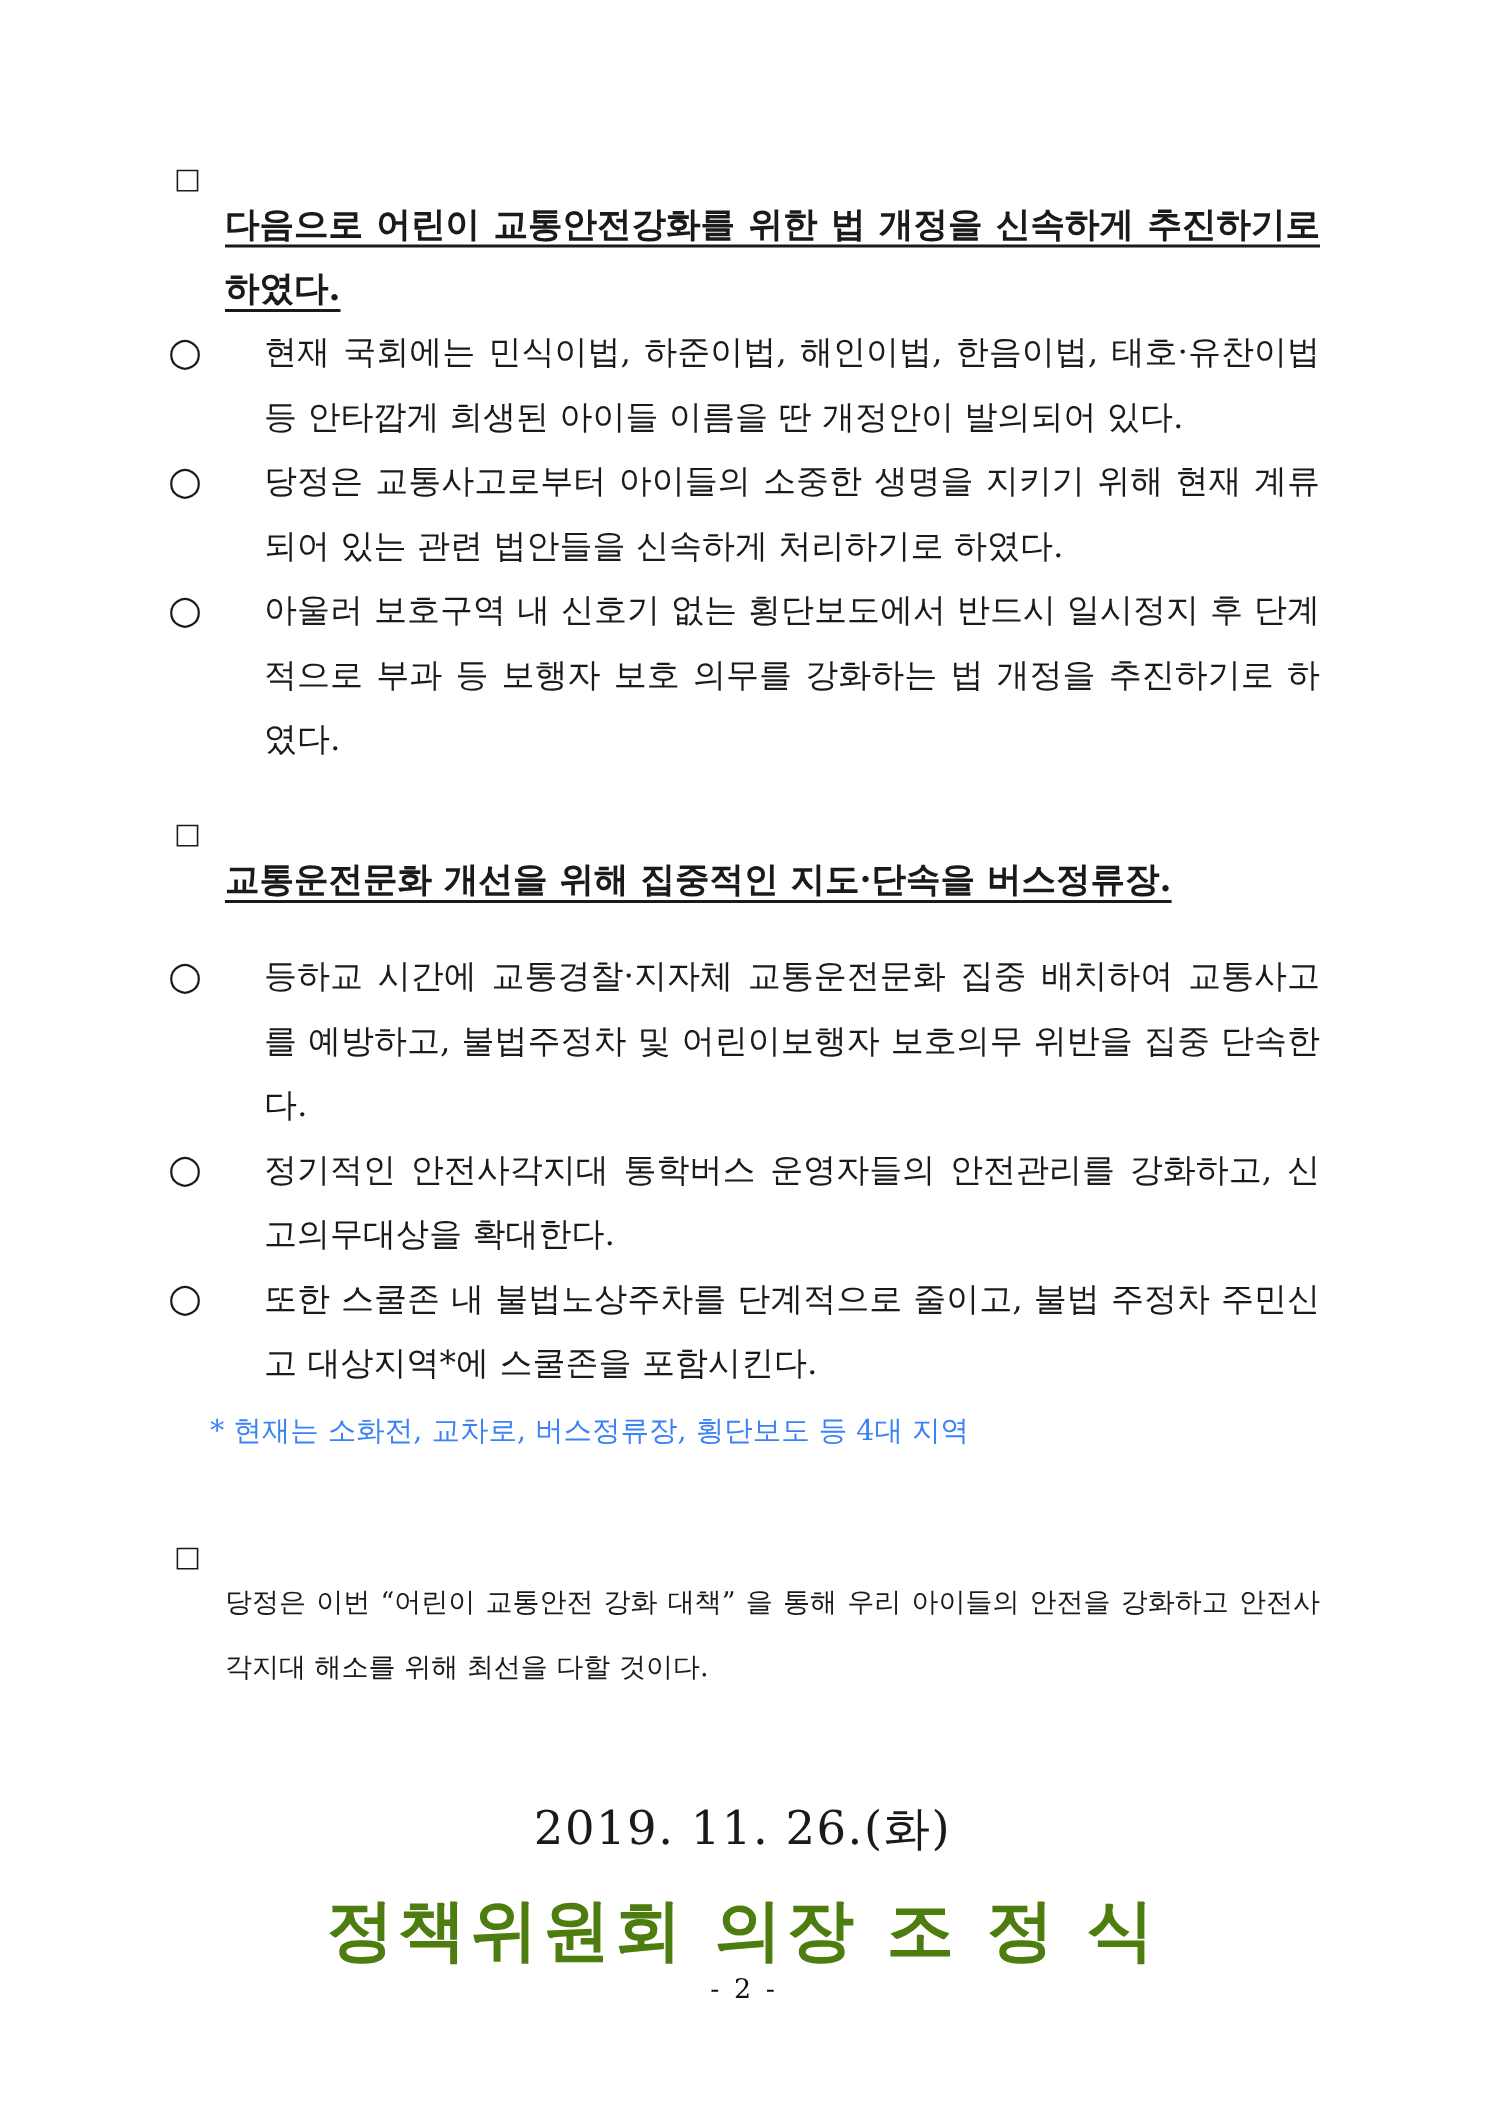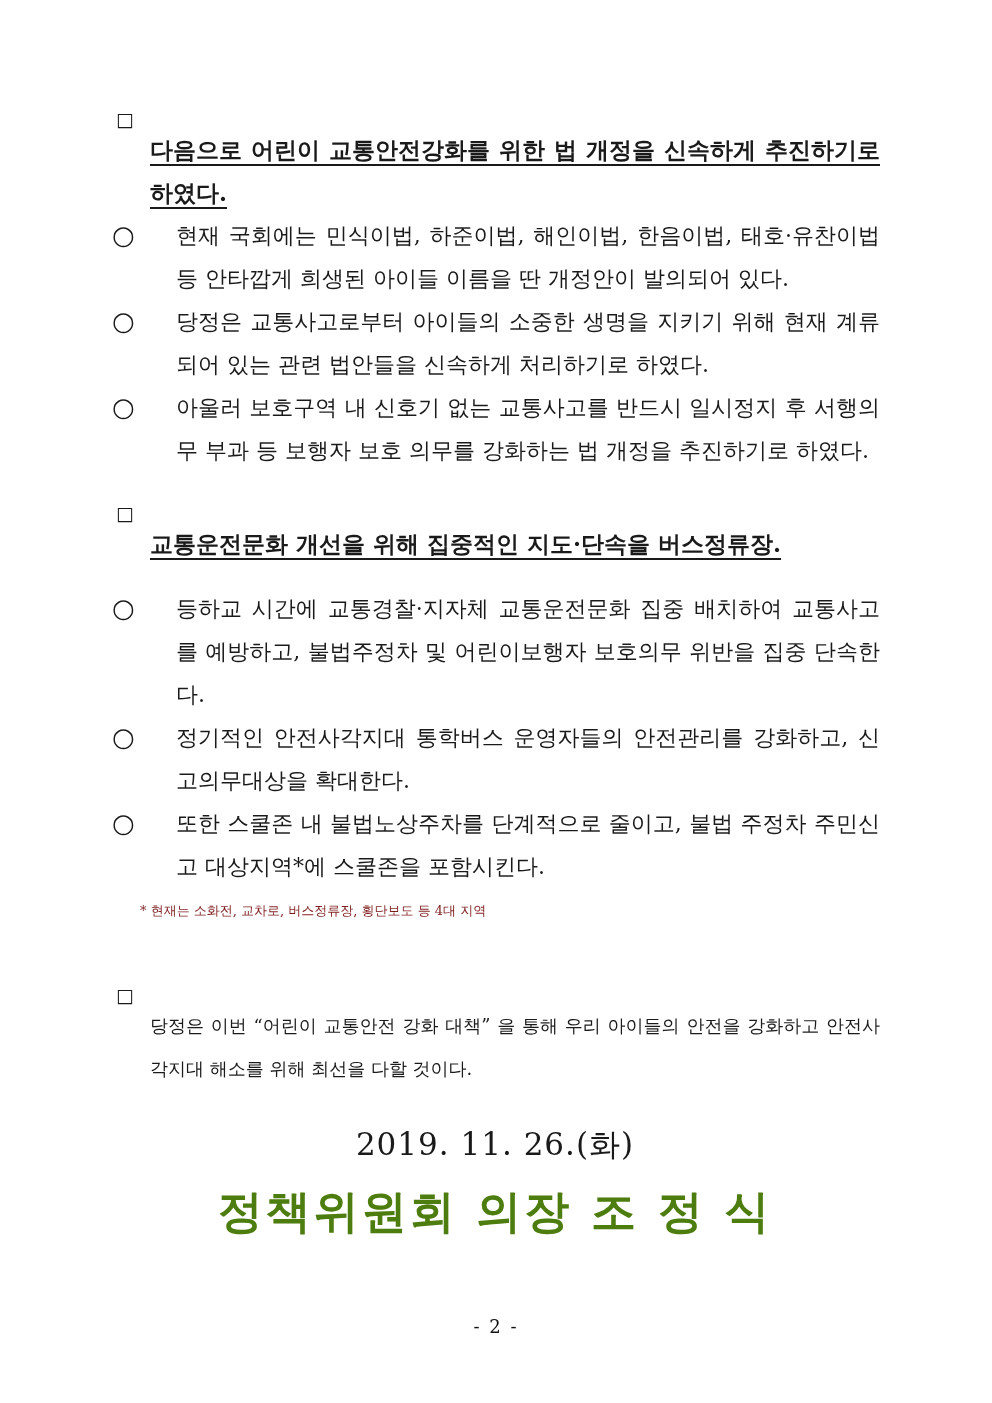--- a/index.html
+++ b/index.html
@@ -56,25 +56,25 @@
     text-align: justify;
     word-break: break-all;
     margin-left: 14px;
   }
   .section-2 { margin-top: 20px; }
   .section-2 .h-row { margin-bottom: 22px; }
   .section-3 { margin-top: 46px; }
   .footnote {
     margin-top: 6px;
     padding-left: 30px;
-    font-size: 13px; line-height: 34px;
-    color: #7f1d1d;
+    font-size: 19px; line-height: 34px;
+    color: #3b82f6;
   }
   .date-line {
-    margin-top: 32px;
+    margin-top: 64px;
     text-align: center;
     font-size: 31px; line-height: 44px;
     letter-spacing: 1px;
   }
   .signature-line {
     margin-top: 20px;
     text-align: center;
     font-size: 45px; line-height: 52px;
     font-weight: 800;
     letter-spacing: 3px;
@@ -104,21 +104,21 @@
     <div class="row o-row">
       <span class="o-bullet">○</span>
       <span class="o-text">현재 국회에는 민식이법, 하준이법, 해인이법, 한음이법, 태호·유찬이법 등 안타깝게 희생된 아이들 이름을 딴 개정안이 발의되어 있다.</span>
     </div>
     <div class="row o-row">
       <span class="o-bullet">○</span>
       <span class="o-text">당정은 교통사고로부터 아이들의 소중한 생명을 지키기 위해 현재 계류되어 있는 관련 법안들을 신속하게 처리하기로 하였다.</span>
     </div>
     <div class="row o-row">
       <span class="o-bullet">○</span>
-      <span class="o-text">아울러 보호구역 내 신호기 없는 교통사고를 반드시 일시정지 후 서행의무 부과 등 보행자 보호 의무를 강화하는 법 개정을 추진하기로 하였다.</span>
+      <span class="o-text">아울러 보호구역 내 신호기 없는 횡단보도에서 반드시 일시정지 후 단계적으로 부과 등 보행자 보호 의무를 강화하는 법 개정을 추진하기로 하였다.</span>
     </div>
   </section>
 
   <section class="section-2">
     <div class="row h-row">
       <span class="h-bullet">□</span>
       <span class="h-text">교통운전문화 개선을 위해 집중적인 지도·단속을 버스정류장.</span>
     </div>
     <div class="row o-row">
       <span class="o-bullet">○</span>

